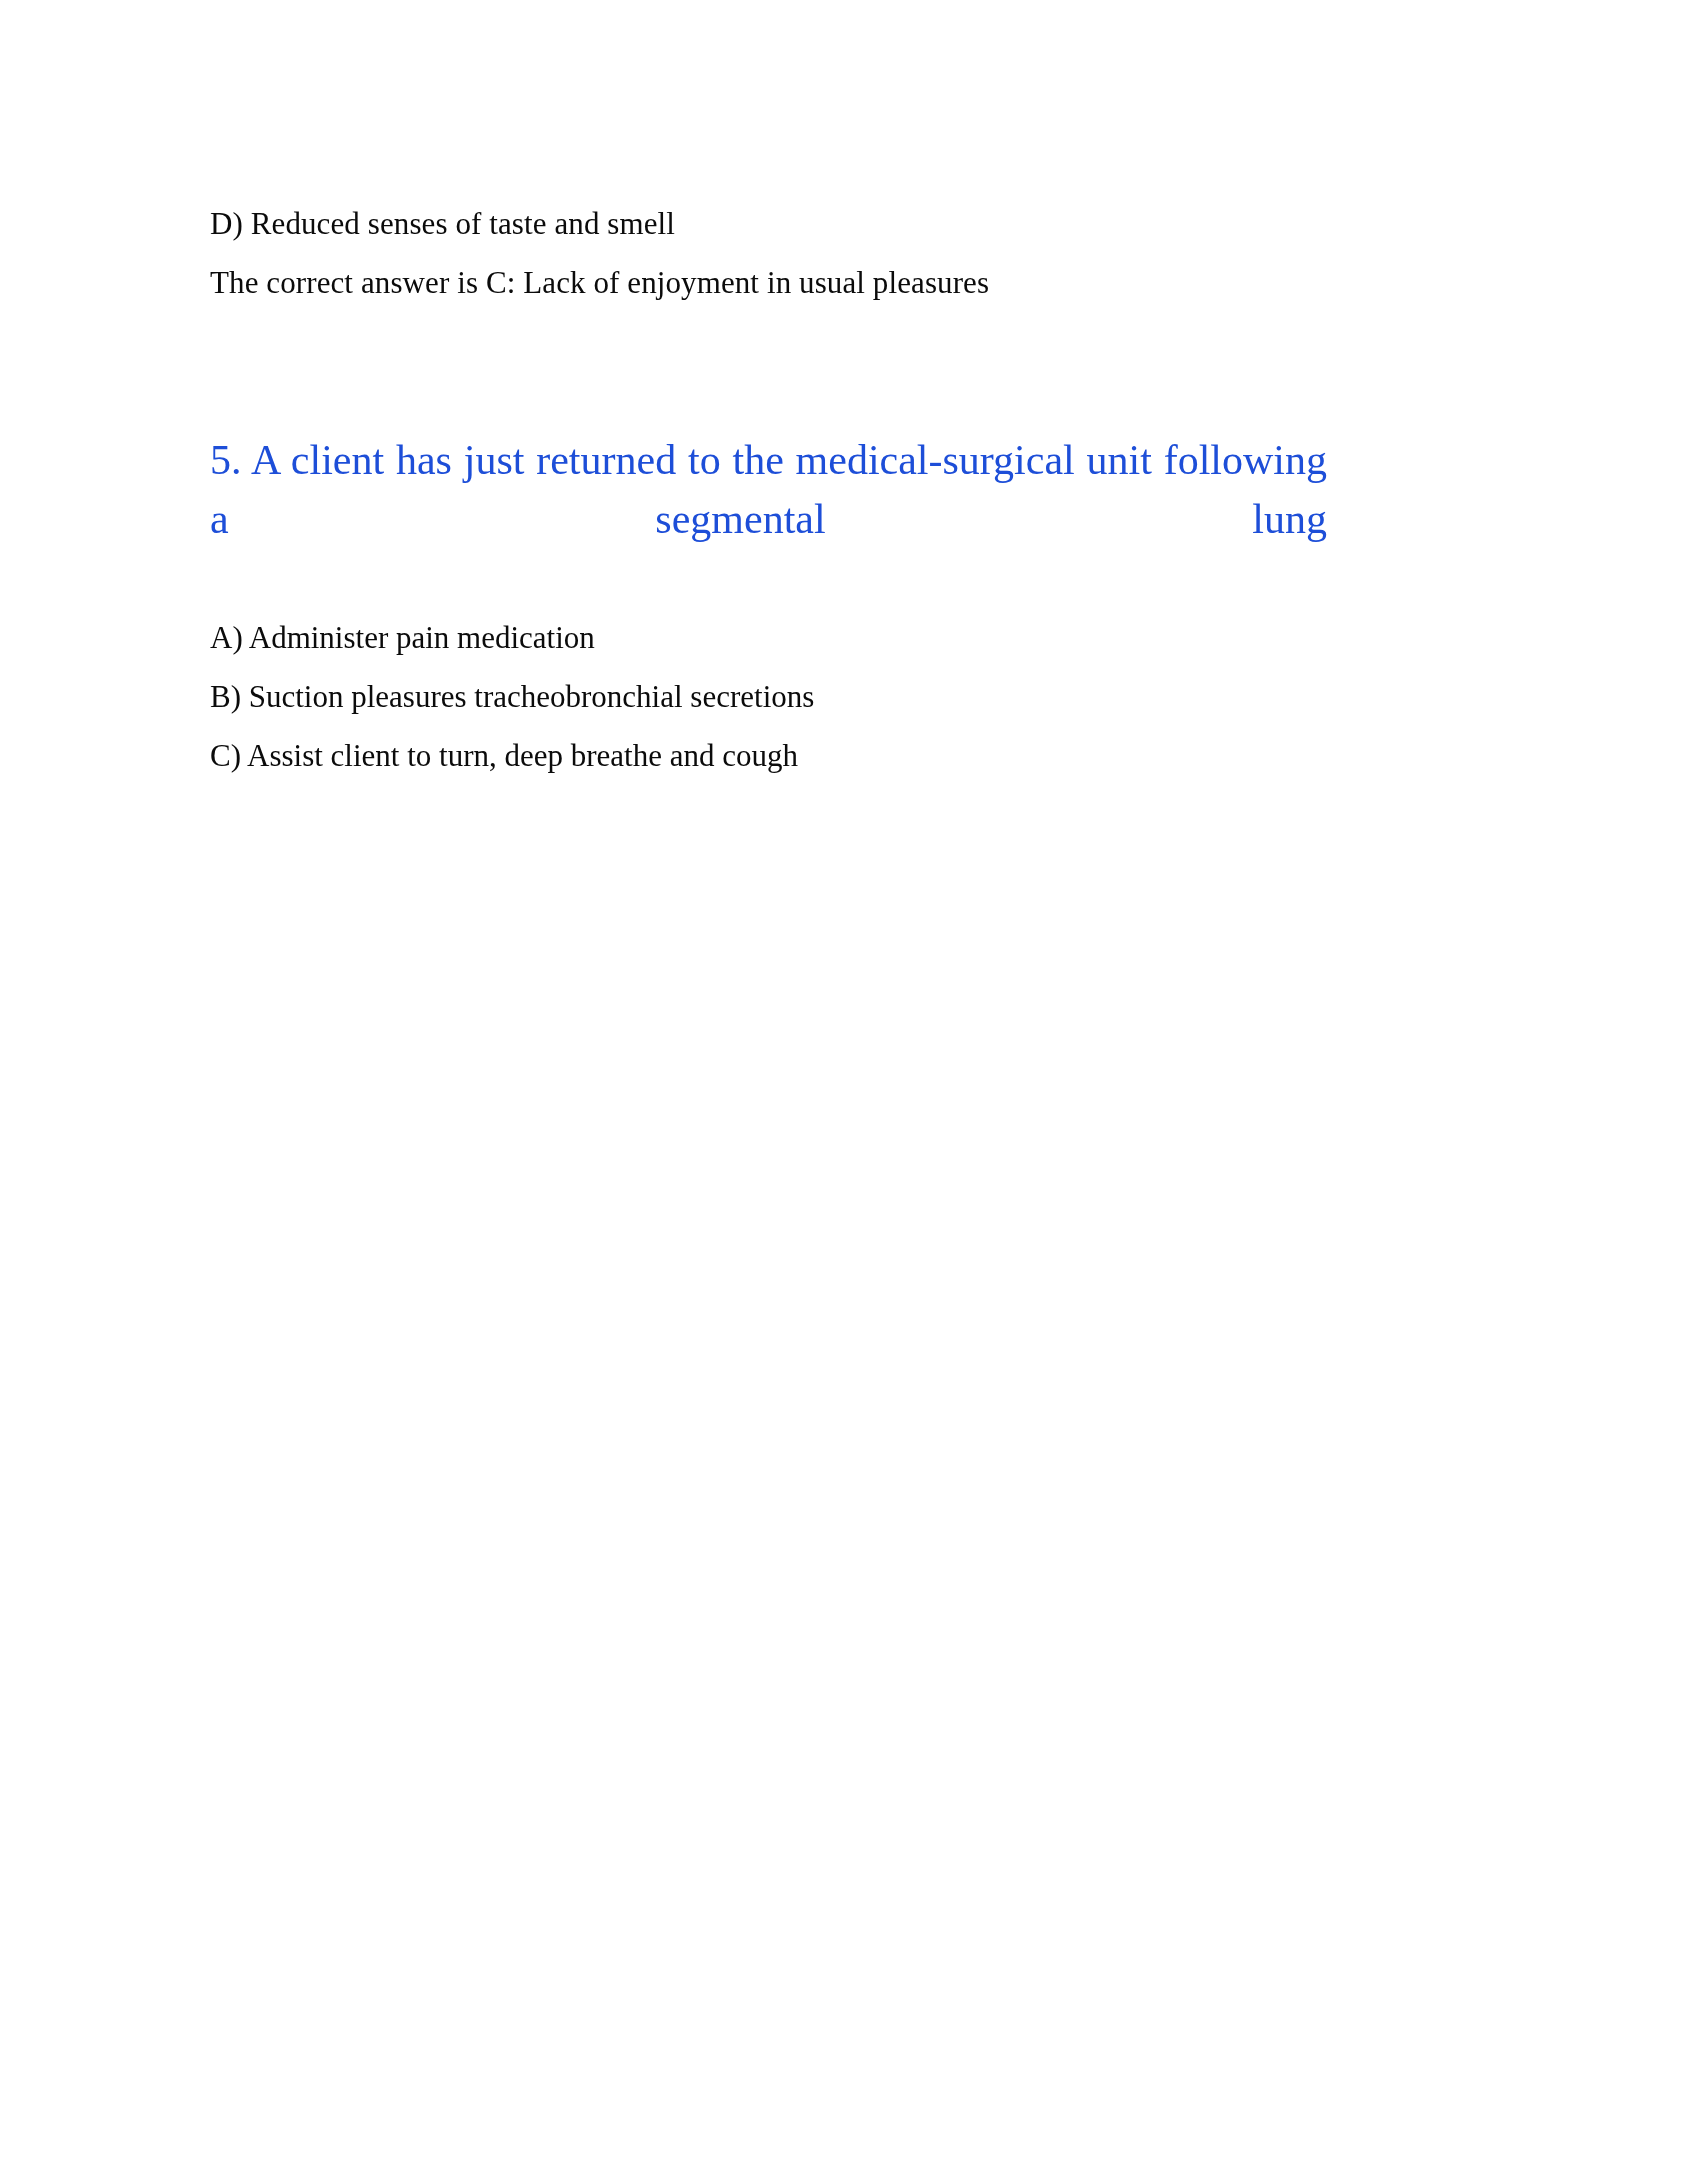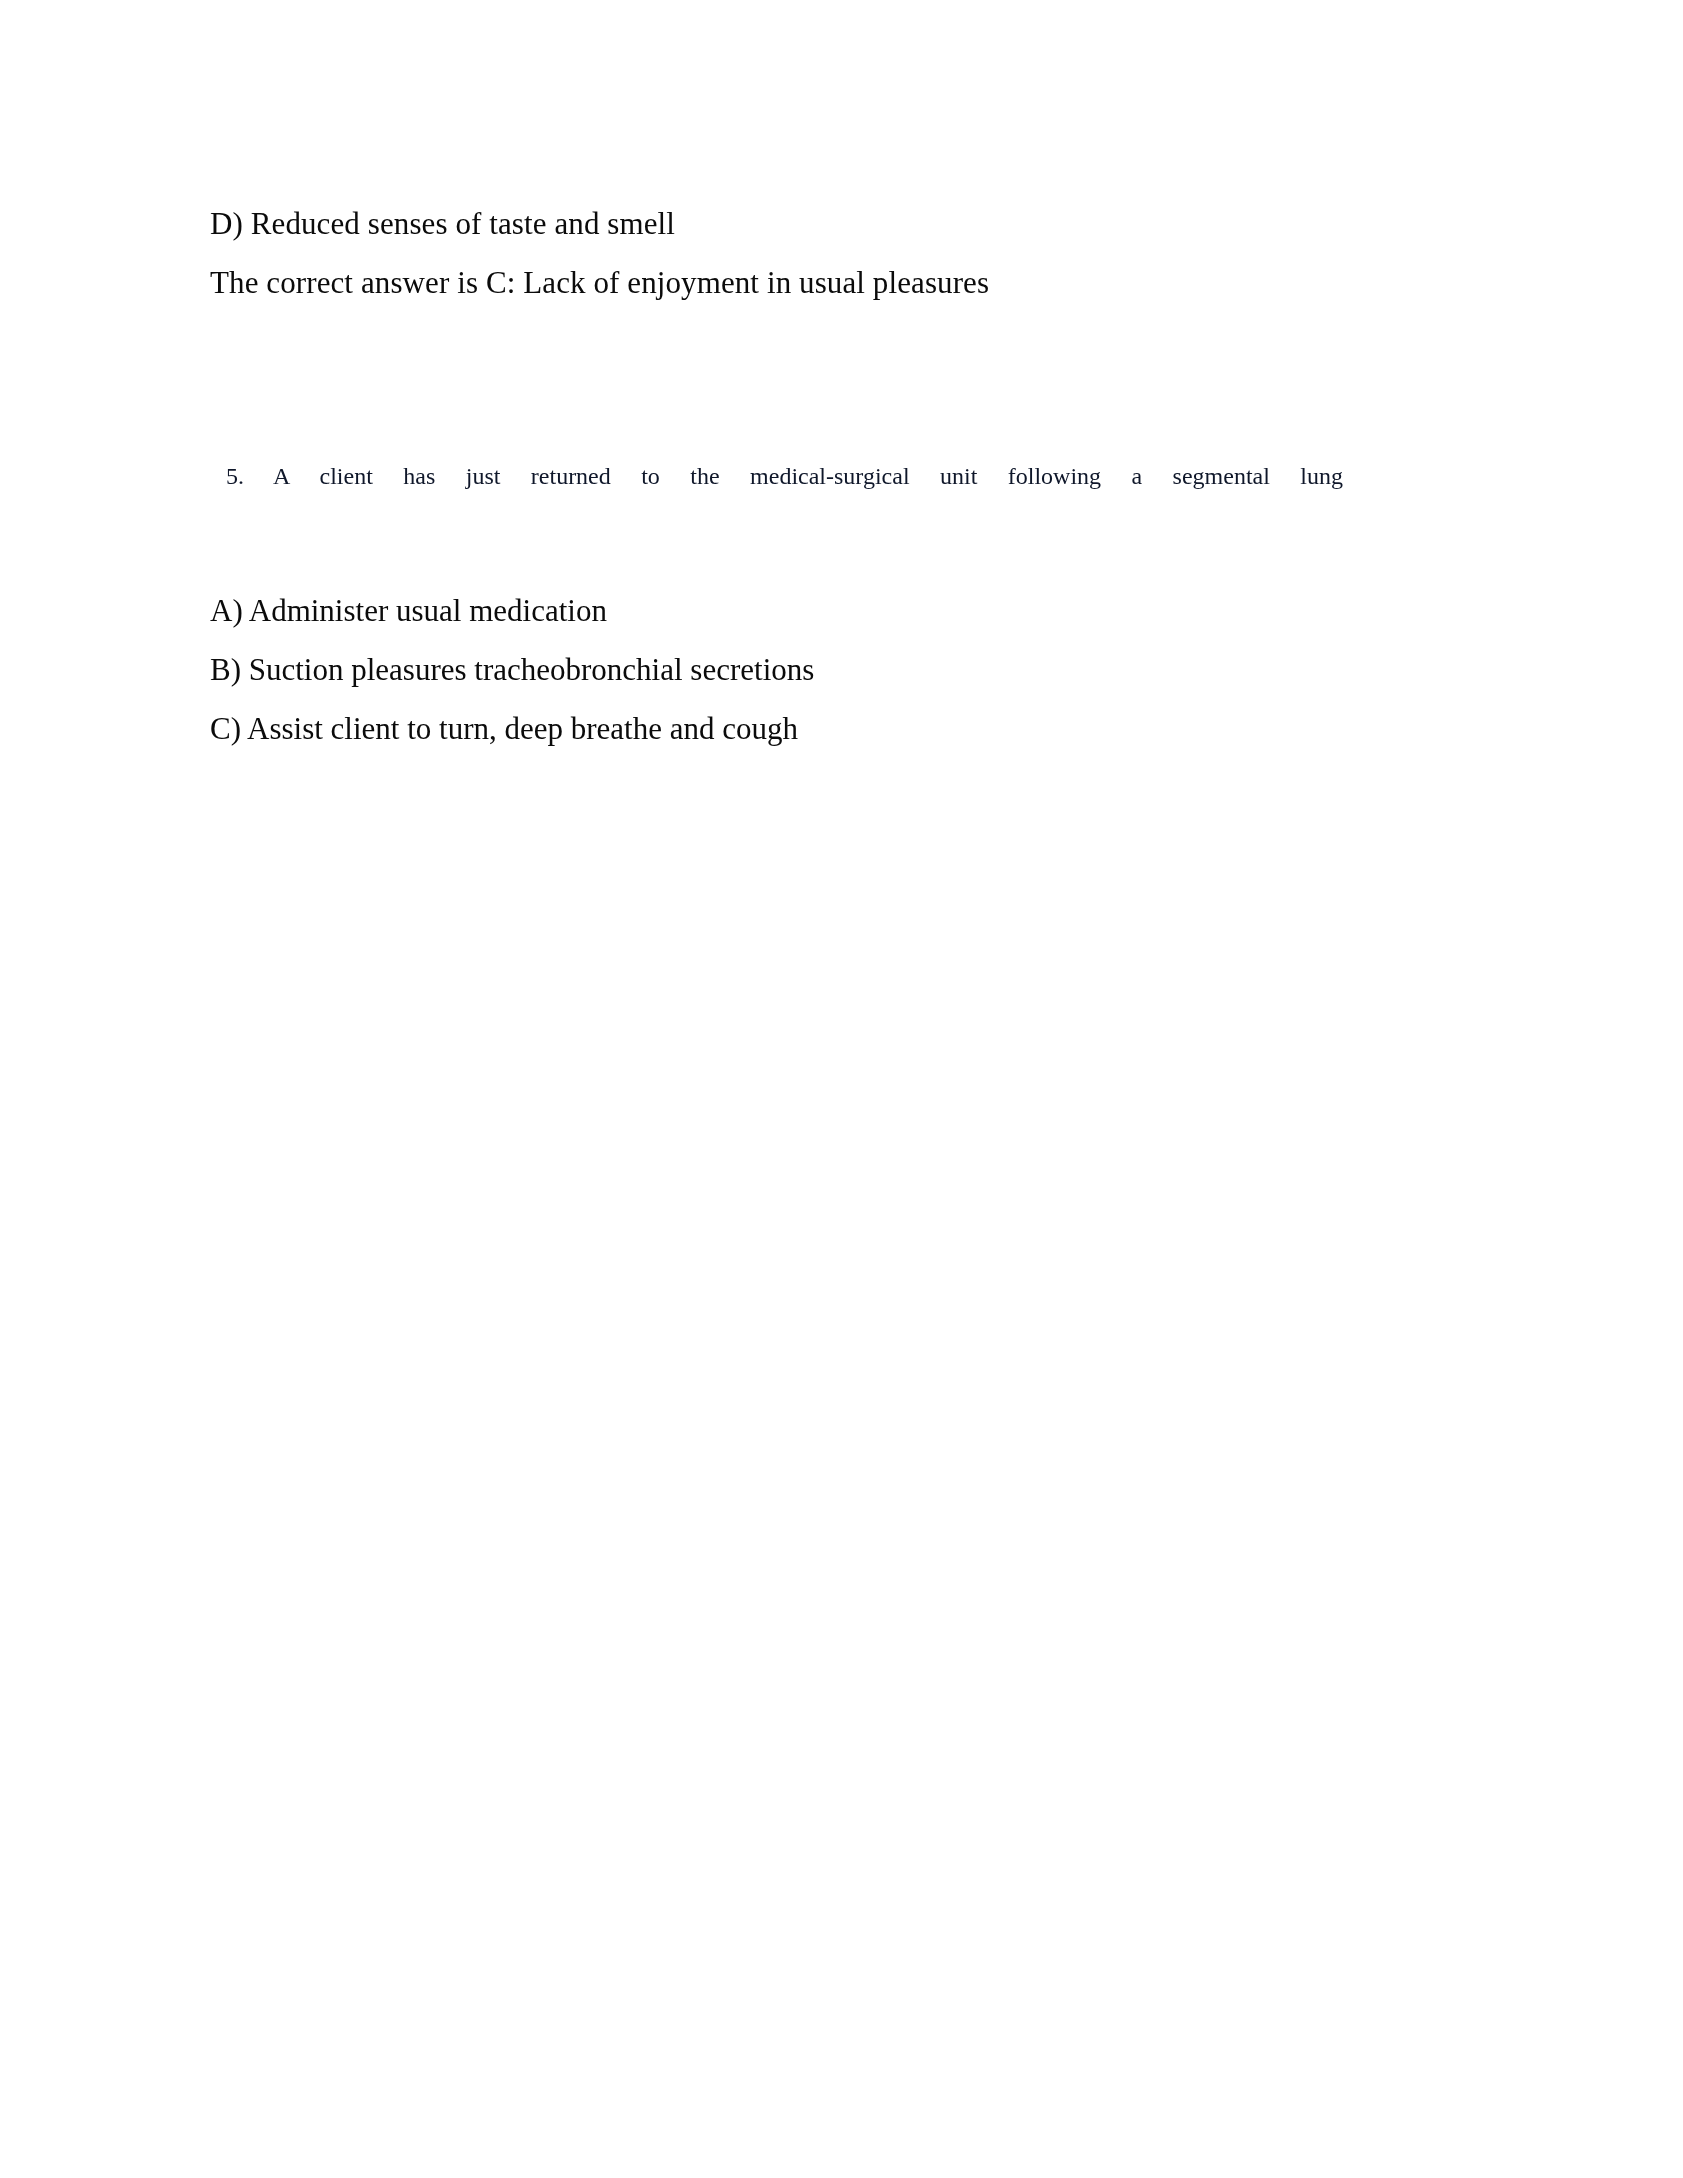--- a/index.html
+++ b/index.html
@@ -32,24 +32,24 @@
     color: #0b0b0b;
     margin: 0;
     text-align: left;
     white-space: pre-wrap;
     letter-spacing: 0.1px;
   }
   .block-gap {
     height: 119px;
   }
   .q-stem {
-    font-size: 24px;
+    font-size: 42px;
     line-height: 59px;
-    color: #0f172a;
-    margin: 16px;
+    color: #1d4ed8;
+    margin: 0;
     text-align: justify;
     text-justify: inter-word;
     width: 1117px;
   }
   .q-stem::after {
     content: "";
     display: inline-block;
     width: 100%;
     height: 0;
   }
@@ -71,21 +71,21 @@
 
     <div>
       <p class="para">D) Reduced senses of taste and smell</p>
       <p class="para">The correct answer is C: Lack of enjoyment in usual pleasures</p>
     </div>
 
     <div class="block-gap"></div>
 
     <div>
       <p class="q-stem">5. A client has just returned to the medical-surgical unit following a segmental lung</p>
-      <p class="option">A) Administer usual medication</p>
+      <p class="option">A) Administer pain medication</p>
       <p class="option">B) Suction pleasures tracheobronchial secretions</p>
       <p class="option">C) Assist client to turn, deep breathe and cough</p>
     </div>
 
   </div>
 
 </div>
 
 
 </body></html>

